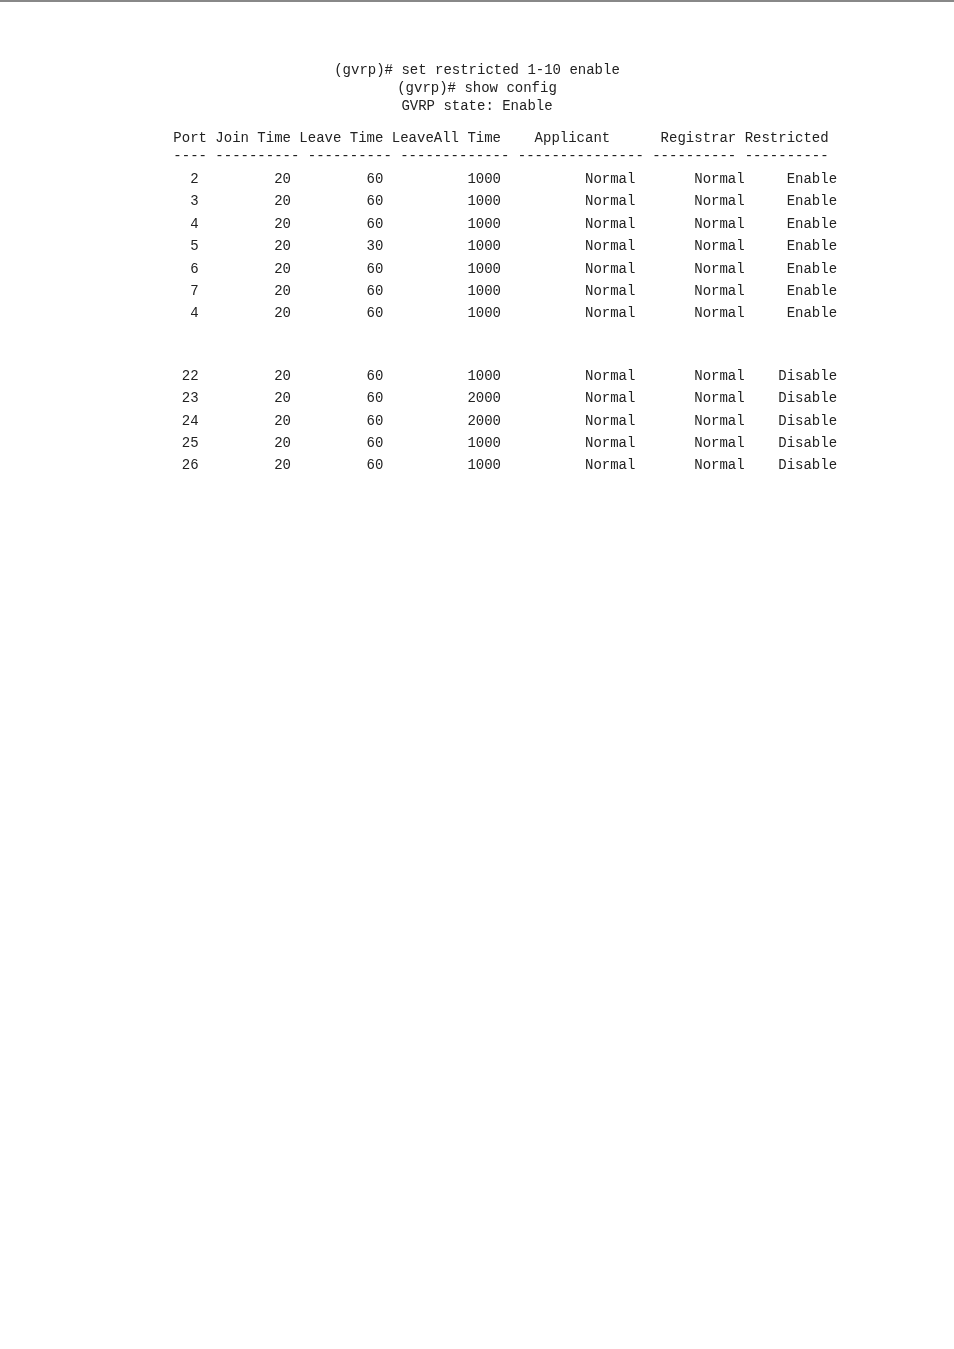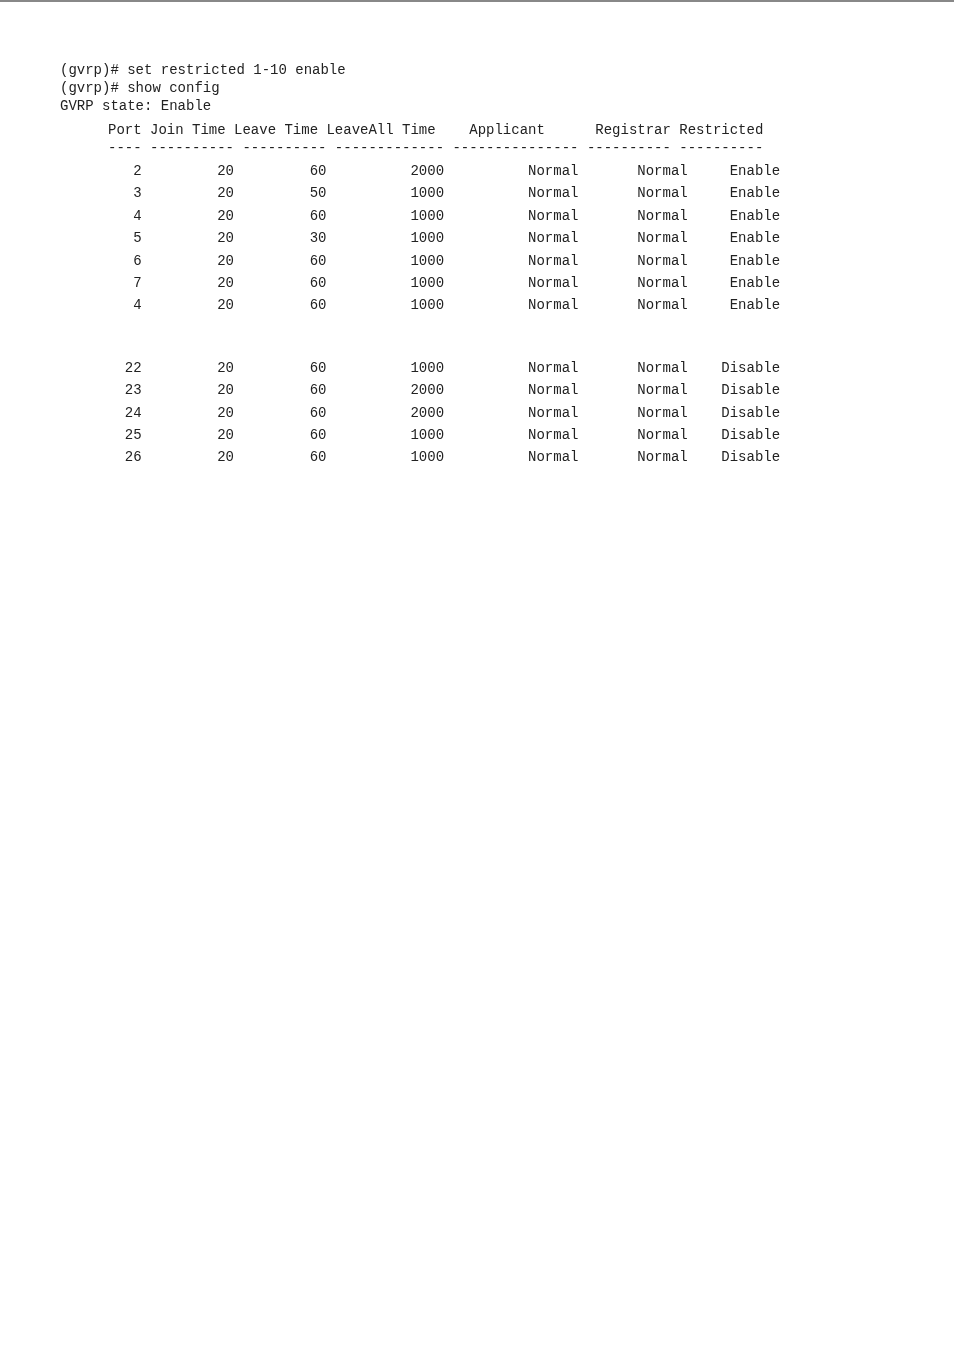--- a/index.html
+++ b/index.html
@@ -12,27 +12,28 @@
       min-height: 1349px;
     }
     .top-border {
       width: 100%;
       height: 2px;
       background: #888888;
       margin-bottom: 40px;
     }
     .content {
       padding: 20px 60px;
+      text-align: center;
     }
     .command-line {
       margin-bottom: 2px;
       white-space: pre;
     }
     .gvrp-state {
-      margin-bottom: 8px;
+      margin-bottom: 16px;
       white-space: pre;
     }
     .table-container {
       margin-top: 4px;
       margin-left: 48px;
     }
     .table-header {
       white-space: pre;
       margin-bottom: 2px;
     }
@@ -57,22 +58,22 @@
 
   <div class="command-line">(gvrp)# set restricted 1-10 enable</div>
   <div class="command-line">(gvrp)# show config</div>
   <div class="gvrp-state">GVRP state: Enable</div>
 
   <div class="table-container">
     <div class="table-header">Port Join Time Leave Time LeaveAll Time    Applicant      Registrar Restricted</div>
     <div class="table-separator">---- ---------- ---------- ------------- --------------- ---------- ----------</div>
 
     <div id="rows-group-1">
-        <div class="table-row">   2         20         60          2000          Normal       Normal     Enable</div>
-        <div class="table-row">   3         20         50          1000          Normal       Normal     Enable</div>
+        <div class="table-row">   2         20         60          1000          Normal       Normal     Enable</div>
+        <div class="table-row">   3         20         60          1000          Normal       Normal     Enable</div>
         <div class="table-row">   4         20         60          1000          Normal       Normal     Enable</div>
         <div class="table-row">   5         20         30          1000          Normal       Normal     Enable</div>
         <div class="table-row">   6         20         60          1000          Normal       Normal     Enable</div>
         <div class="table-row">   7         20         60          1000          Normal       Normal     Enable</div>
         <div class="table-row">   4         20         60          1000          Normal       Normal     Enable</div>
       </div>
 
     <div class="row-gap"></div>
 
     <div id="rows-group-2">

